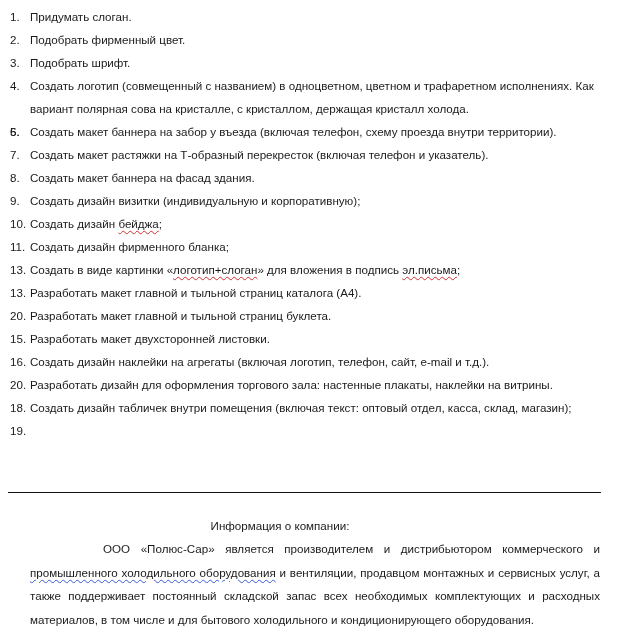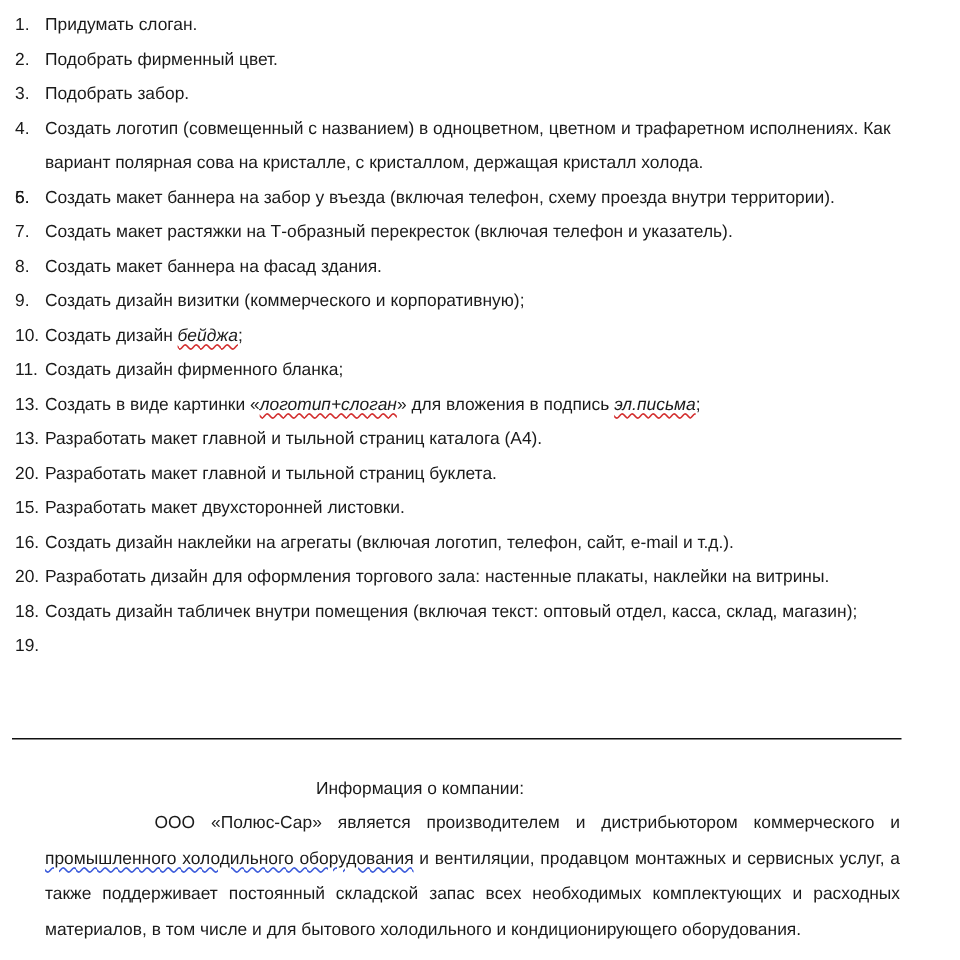--- a/index.html
+++ b/index.html
@@ -39,21 +39,20 @@
     }
     ol.tasks li .num {
       position: absolute;
       left: 10px;
       top: 0;
     }
     .squiggle {
       text-decoration: underline wavy #d32f2f;
       text-decoration-thickness: 1px;
       text-underline-offset: 2px;
-      font-style: italic;
     }
     .squiggle-blue {
       text-decoration: underline wavy #3b5bdb;
       text-decoration-thickness: 1px;
       text-underline-offset: 2px;
     }
     .divider {
       position: absolute;
       left: 8px;
       top: 492px;
@@ -80,27 +79,27 @@
       margin: 0;
     }
   </style>
 </head>
 <body>
 
 <div class="page">
   <ol class="tasks">
     <li><span class="num">1.</span><span>Придумать слоган.</span></li>
     <li><span class="num">2.</span><span>Подобрать фирменный цвет.</span></li>
-    <li><span class="num">3.</span><span>Подобрать забор.</span></li>
+    <li><span class="num">3.</span><span>Подобрать шрифт.</span></li>
     <li><span class="num">4.</span><span>Создать логотип (совмещенный с названием) в одноцветном, цветном и трафаретном исполнениях. Как вариант полярная сова на кристалле, с кристаллом, держащая кристалл холода.</span></li>
     <li><span class="num">5.</span></li>
     <li><span class="num">6.</span><span>Создать макет баннера на забор у въезда (включая телефон, схему проезда внутри территории).</span></li>
     <li><span class="num">7.</span><span>Создать макет растяжки на Т-образный перекресток (включая телефон и указатель).</span></li>
     <li><span class="num">8.</span><span>Создать макет баннера на фасад здания.</span></li>
-    <li><span class="num">9.</span><span>Создать дизайн визитки (коммерческого и корпоративную);</span></li>
+    <li><span class="num">9.</span><span>Создать дизайн визитки (индивидуальную и корпоративную);</span></li>
     <li><span class="num">10.</span><span><span>Создать дизайн </span><span class="squiggle">бейджа</span><span>;</span></span></li>
     <li><span class="num">11.</span><span>Создать дизайн фирменного бланка;</span></li>
     <li><span class="num">13.</span><span><span>Создать в виде картинки «</span><span class="squiggle">логотип+слоган</span><span>» для вложения в подпись </span><span class="squiggle">эл.письма</span><span>;</span></span></li>
     <li><span class="num">13.</span><span>Разработать макет главной и тыльной страниц каталога (А4).</span></li>
     <li><span class="num">20.</span><span>Разработать макет главной и тыльной страниц буклета.</span></li>
     <li><span class="num">15.</span><span>Разработать макет двухсторонней листовки.</span></li>
     <li><span class="num">16.</span><span>Создать дизайн наклейки на агрегаты (включая логотип, телефон, сайт, e-mail и т.д.).</span></li>
     <li><span class="num">20.</span><span>Разработать дизайн для оформления торгового зала: настенные плакаты, наклейки на витрины.</span></li>
     <li><span class="num">18.</span><span>Создать дизайн табличек внутри помещения (включая текст: оптовый отдел, касса, склад, магазин);</span></li>
     <li><span class="num">19.</span></li>

